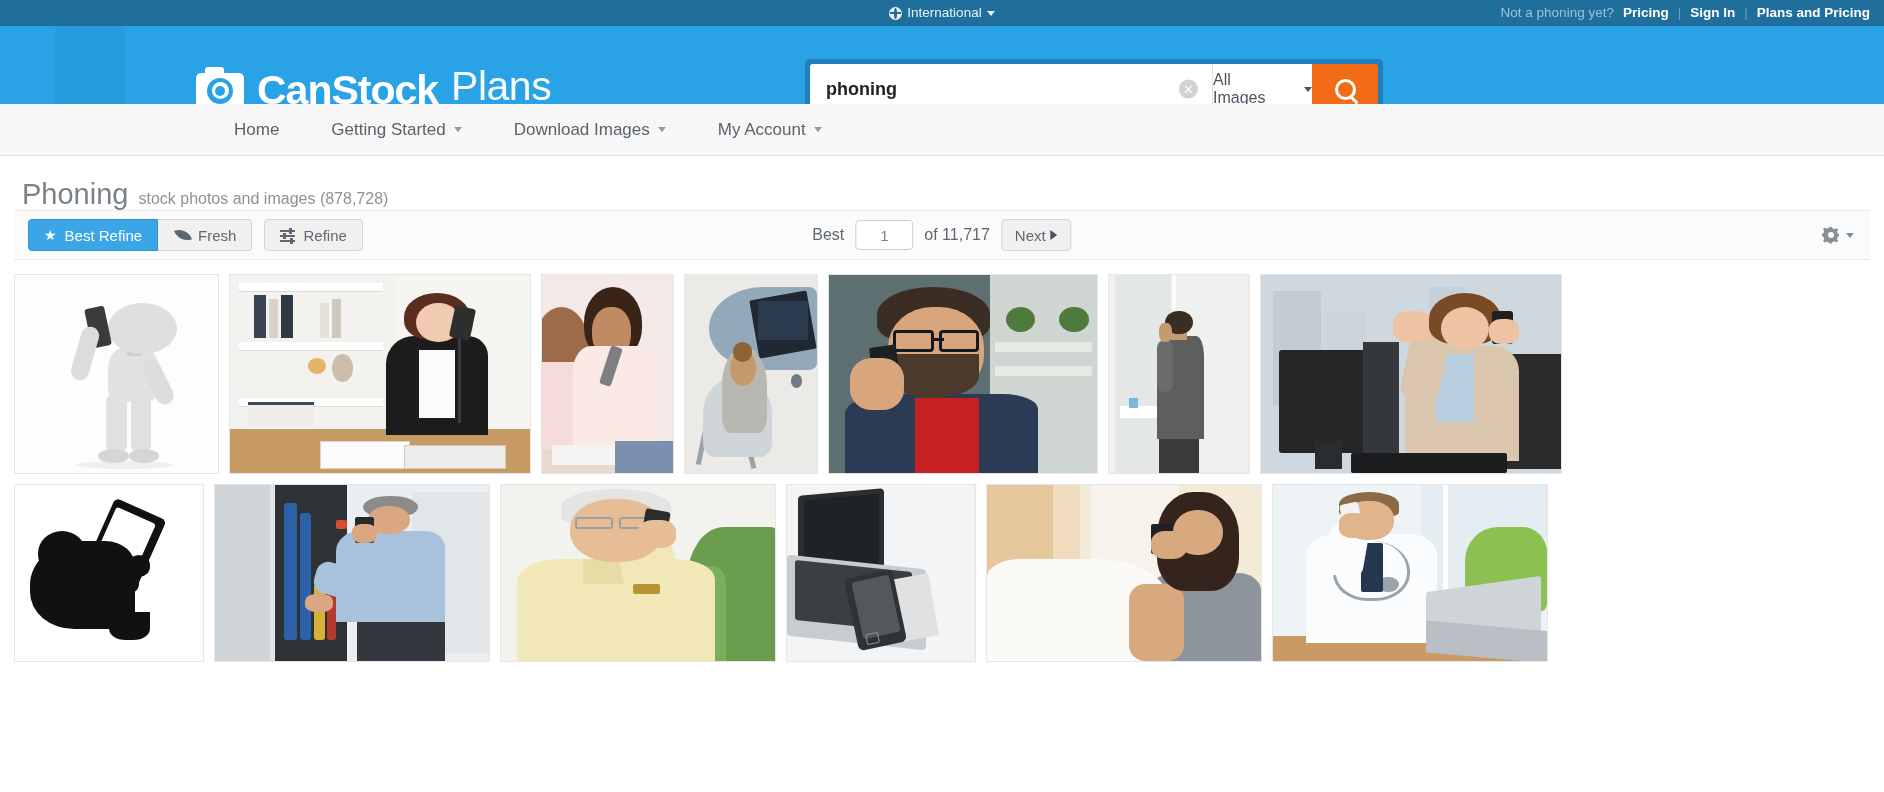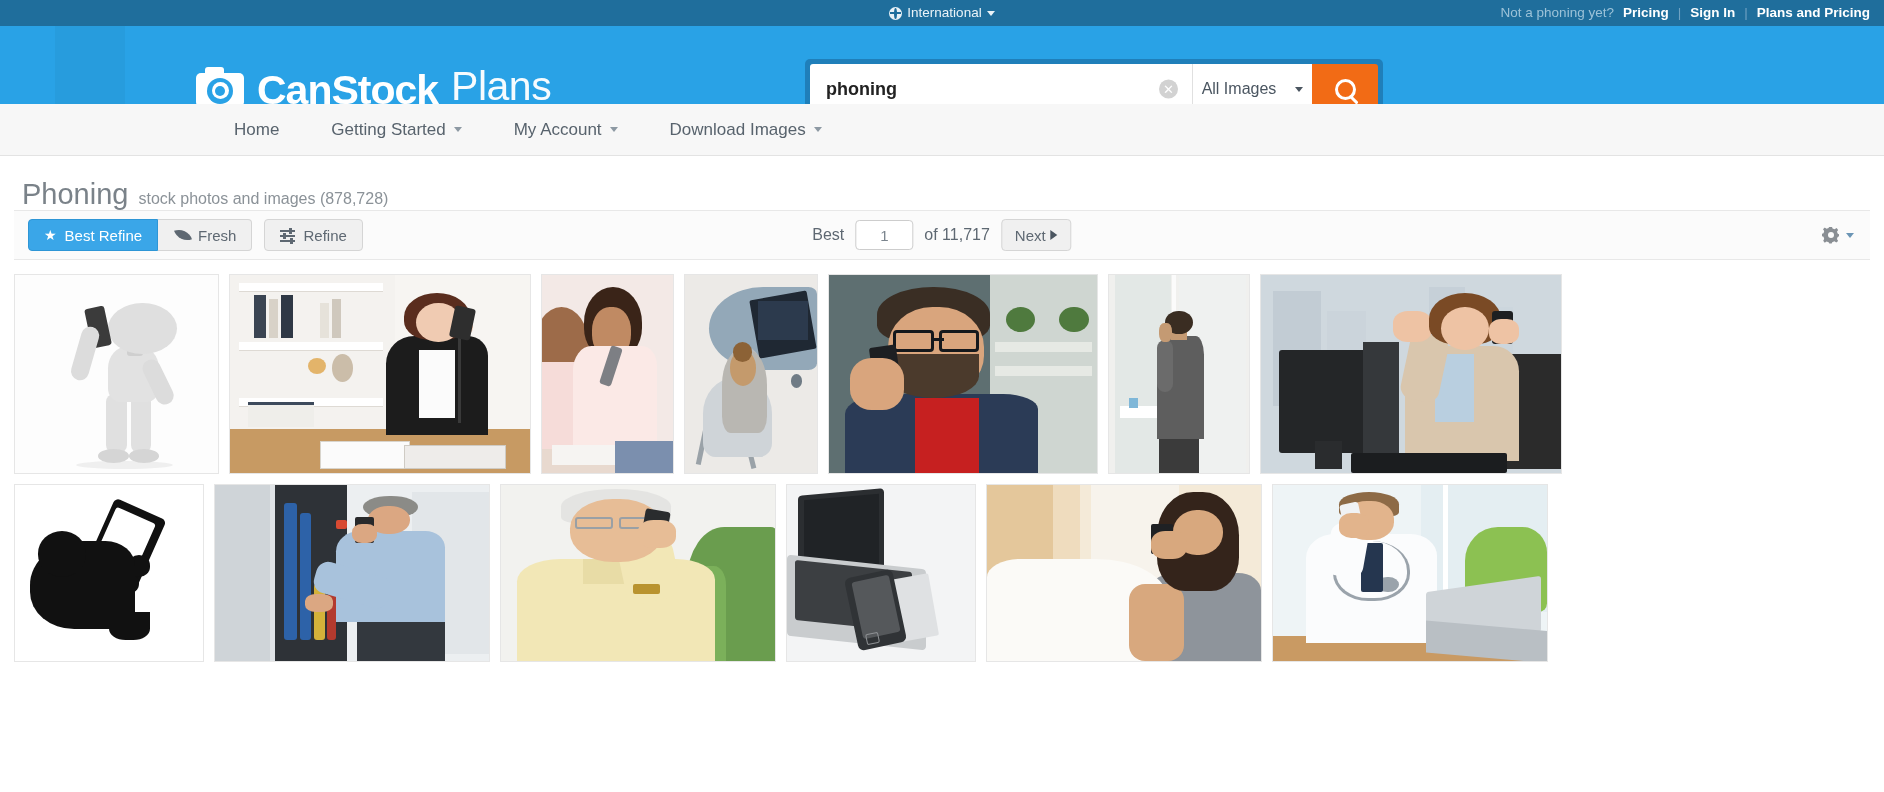--- a/index.html
+++ b/index.html
@@ -190,21 +190,21 @@
     border-radius: 50%;
     background: #d2d2d2;
     color: #ffffff;
     font-size: 13px;
     line-height: 19px;
     text-align: center;
     cursor: pointer;
     font-family: "Liberation Sans", sans-serif;
   }
   .typesel {
-    width: 120px;
+    width: 100px;
     background: #ffffff;
     border-left: 1px solid #e0e0e0;
     display: flex;
     align-items: center;
     justify-content: center;
     gap: 19px;
     font-size: 16px;
     color: #4a5560;
     cursor: pointer;
   }
@@ -681,25 +681,25 @@
 
 <div class="nav">
   <div class="navitem">
     <span>Home</span>
   </div>
   <div class="navitem">
     <span>Getting Started</span>
     <span class="caret-dn"></span>
   </div>
   <div class="navitem">
+    <span>Download Images</span>
+    <span class="caret-dn"></span>
+  </div>
+  <div class="navitem">
     <span>My Account</span>
-    <span class="caret-dn"></span>
-  </div>
-  <div class="navitem">
-    <span>Download Images</span>
     <span class="caret-dn"></span>
   </div>
 </div>
 
 <div class="titlerow">
   <span class="ptitle">Phoning</span>
   <span class="psub">stock photos and images (878,728)</span>
 </div>
 
 <div class="toolbar">

